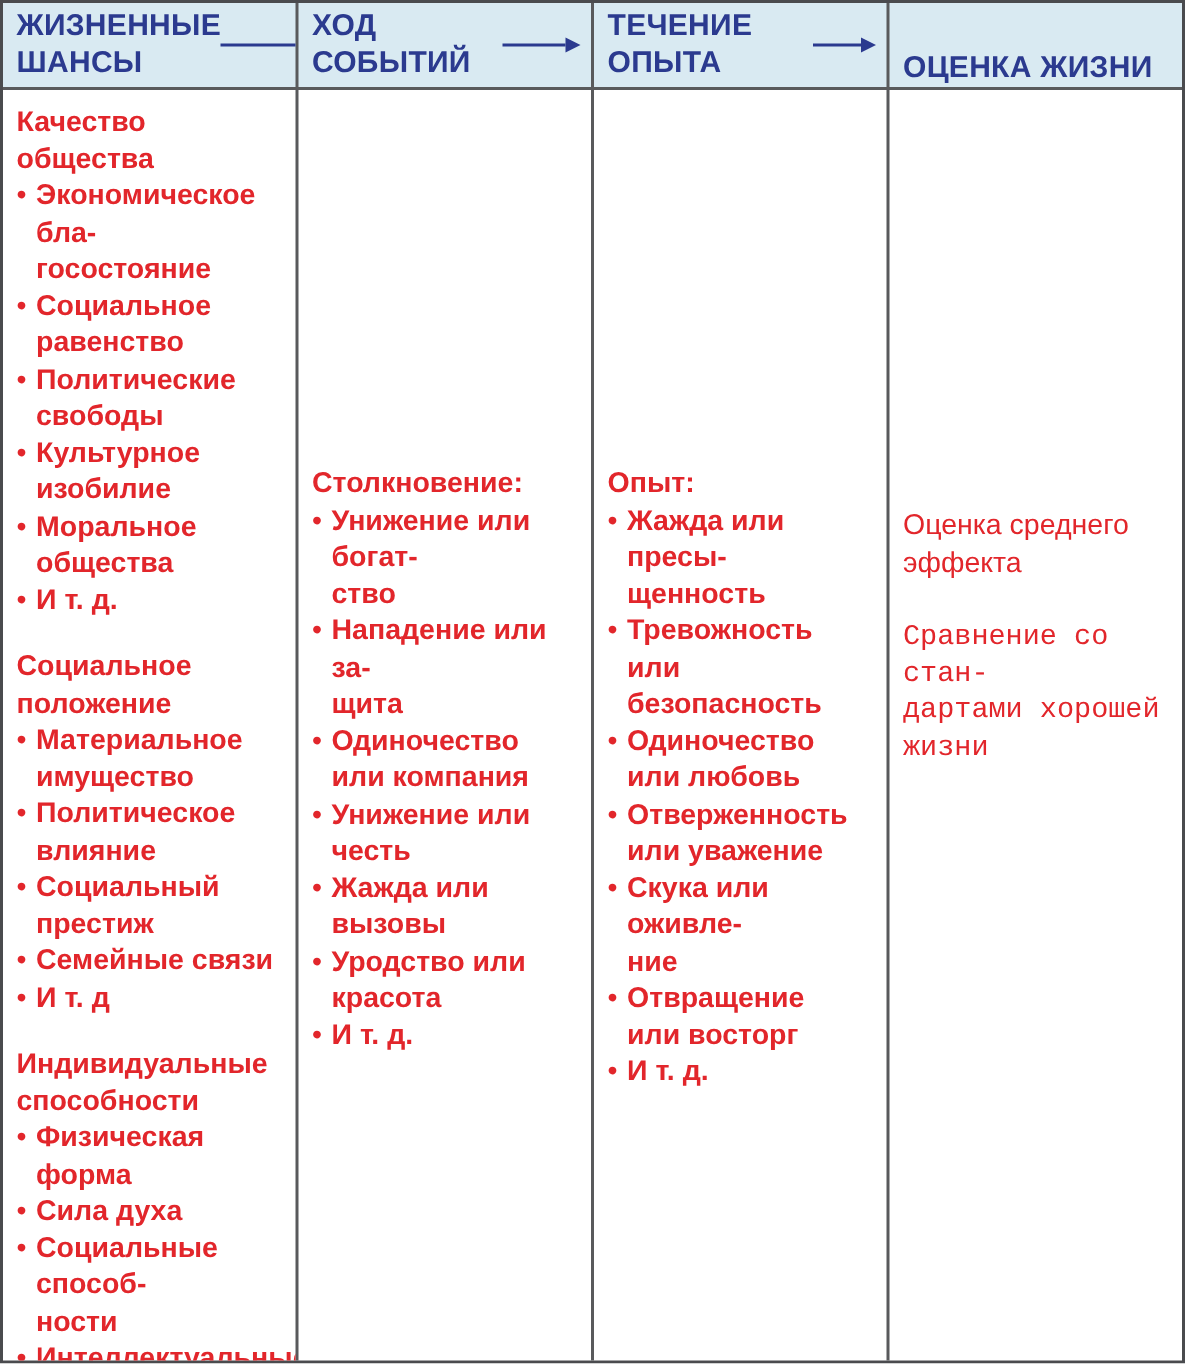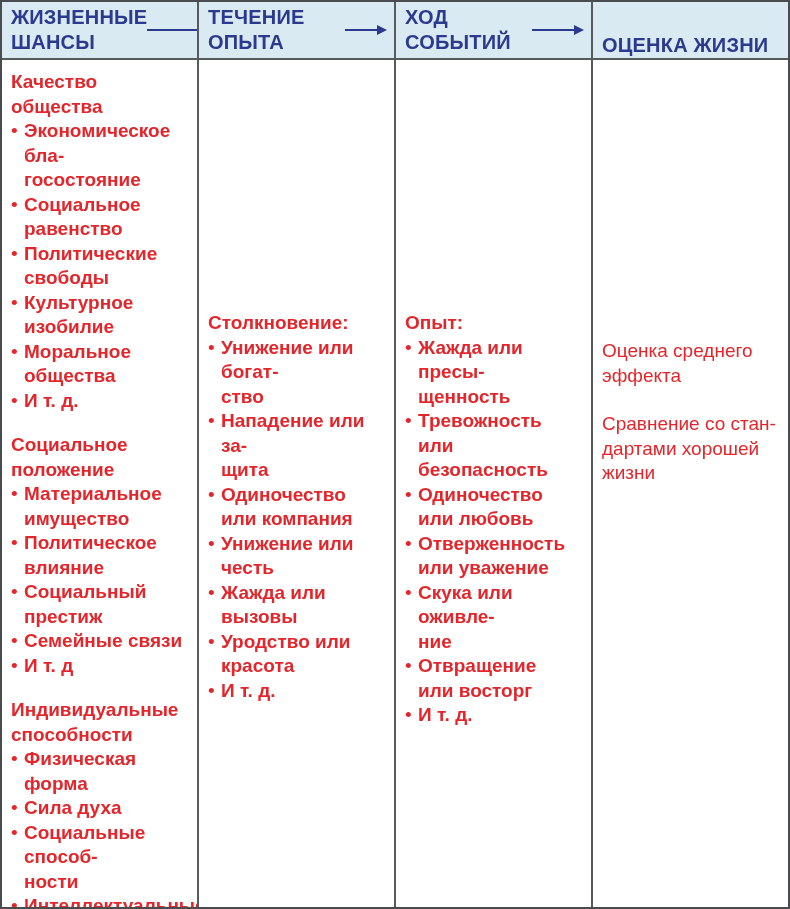--- a/index.html
+++ b/index.html
@@ -53,45 +53,45 @@
     font-size:19px; line-height:24.5px;
   }
   .bcol:last-child { border-right:none; }
   .bcol.offset { padding-top:251px; }
   .sec + .sec { margin-top:20px; }
   .sec-heading { font-weight:bold; white-space:pre-line; }
   .li { display:flex; }
   .bullet { flex:0 0 13px; width:13px; }
   .li-text { white-space:pre-line; flex:1 1 auto;font-weight:bold; }
   .para { white-space:pre-line;margin-top:28px; }
-  .para + .para { margin-top:24px; }
+  .para + .para { margin-top:24px;font-family:Liberation Mono, monospace; }
 </style>
 </head>
 <body>
 
 <div class="frame">
 
   <div class="header-row">
     <div class="hcell">
       <span class="htitle">ЖИЗНЕННЫЕ
 ШАНСЫ</span>
       <span class="arrow arrow-1">
           <span class="shaft"></span>
         </span>
     </div>
     <div class="hcell">
-      <span class="htitle">ТЕЧЕНИЕ ОПЫТА</span>
-      <span class="arrow arrow-3">
+      <span class="htitle">ХОД СОБЫТИЙ</span>
+      <span class="arrow arrow-2">
           <span class="shaft"></span>
           <span class="head"></span>
         </span>
     </div>
     <div class="hcell">
-      <span class="htitle">ХОД СОБЫТИЙ</span>
-      <span class="arrow arrow-2">
+      <span class="htitle">ТЕЧЕНИЕ ОПЫТА</span>
+      <span class="arrow arrow-3">
           <span class="shaft"></span>
           <span class="head"></span>
         </span>
     </div>
     <div class="hcell">
       <span class="htitle">ОЦЕНКА ЖИЗНИ</span>
     </div>
   </div>
 
   <div class="body-row">

